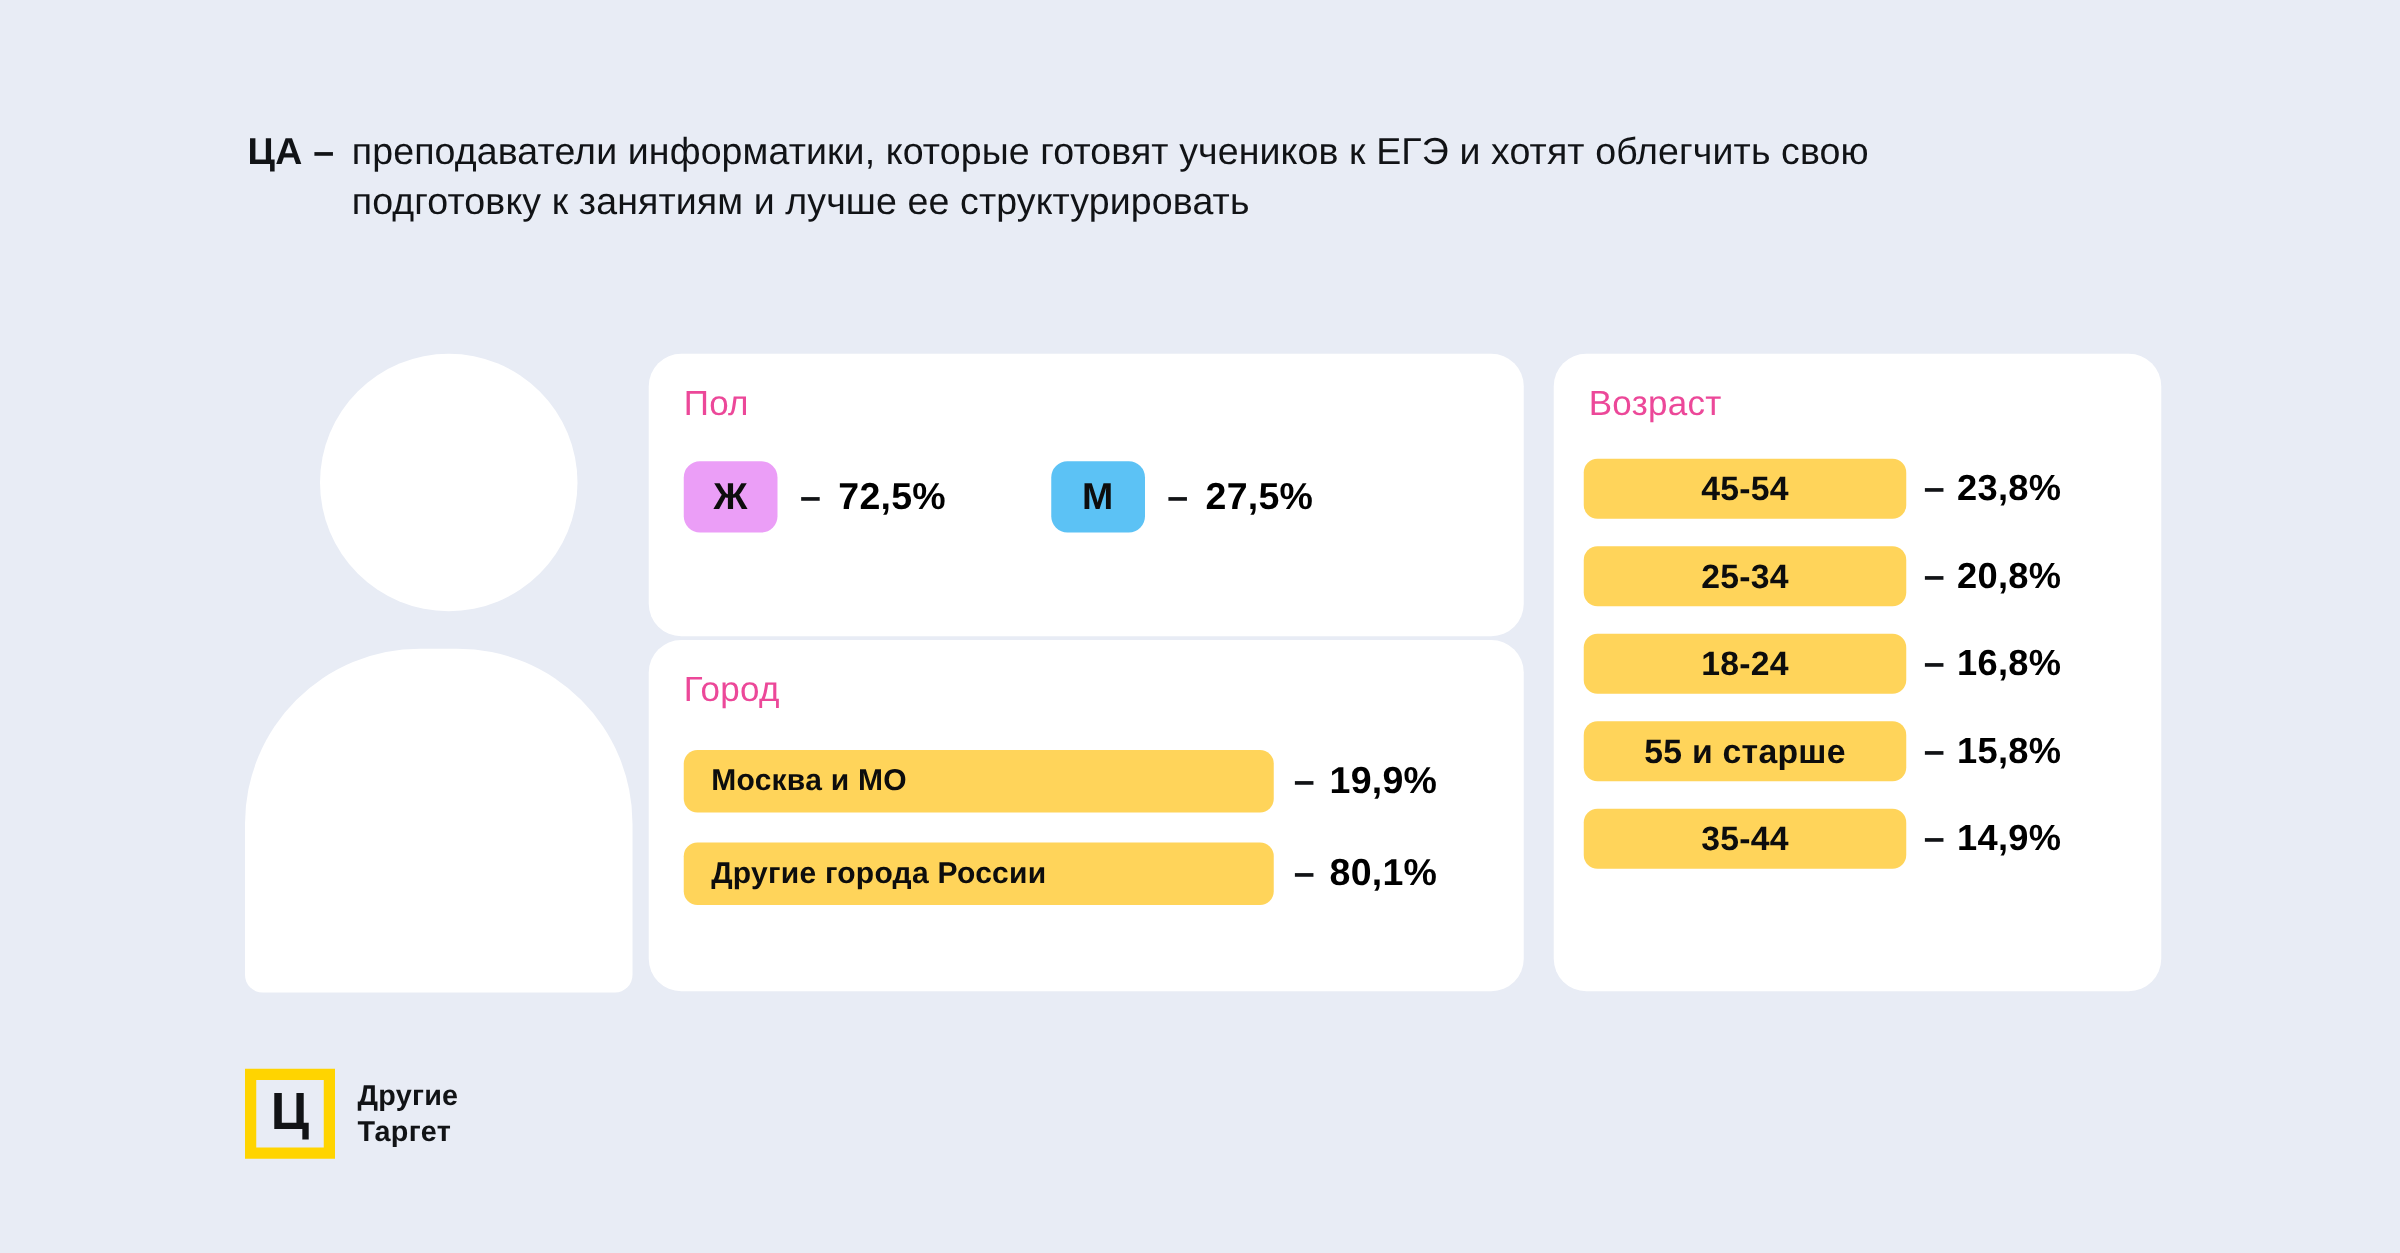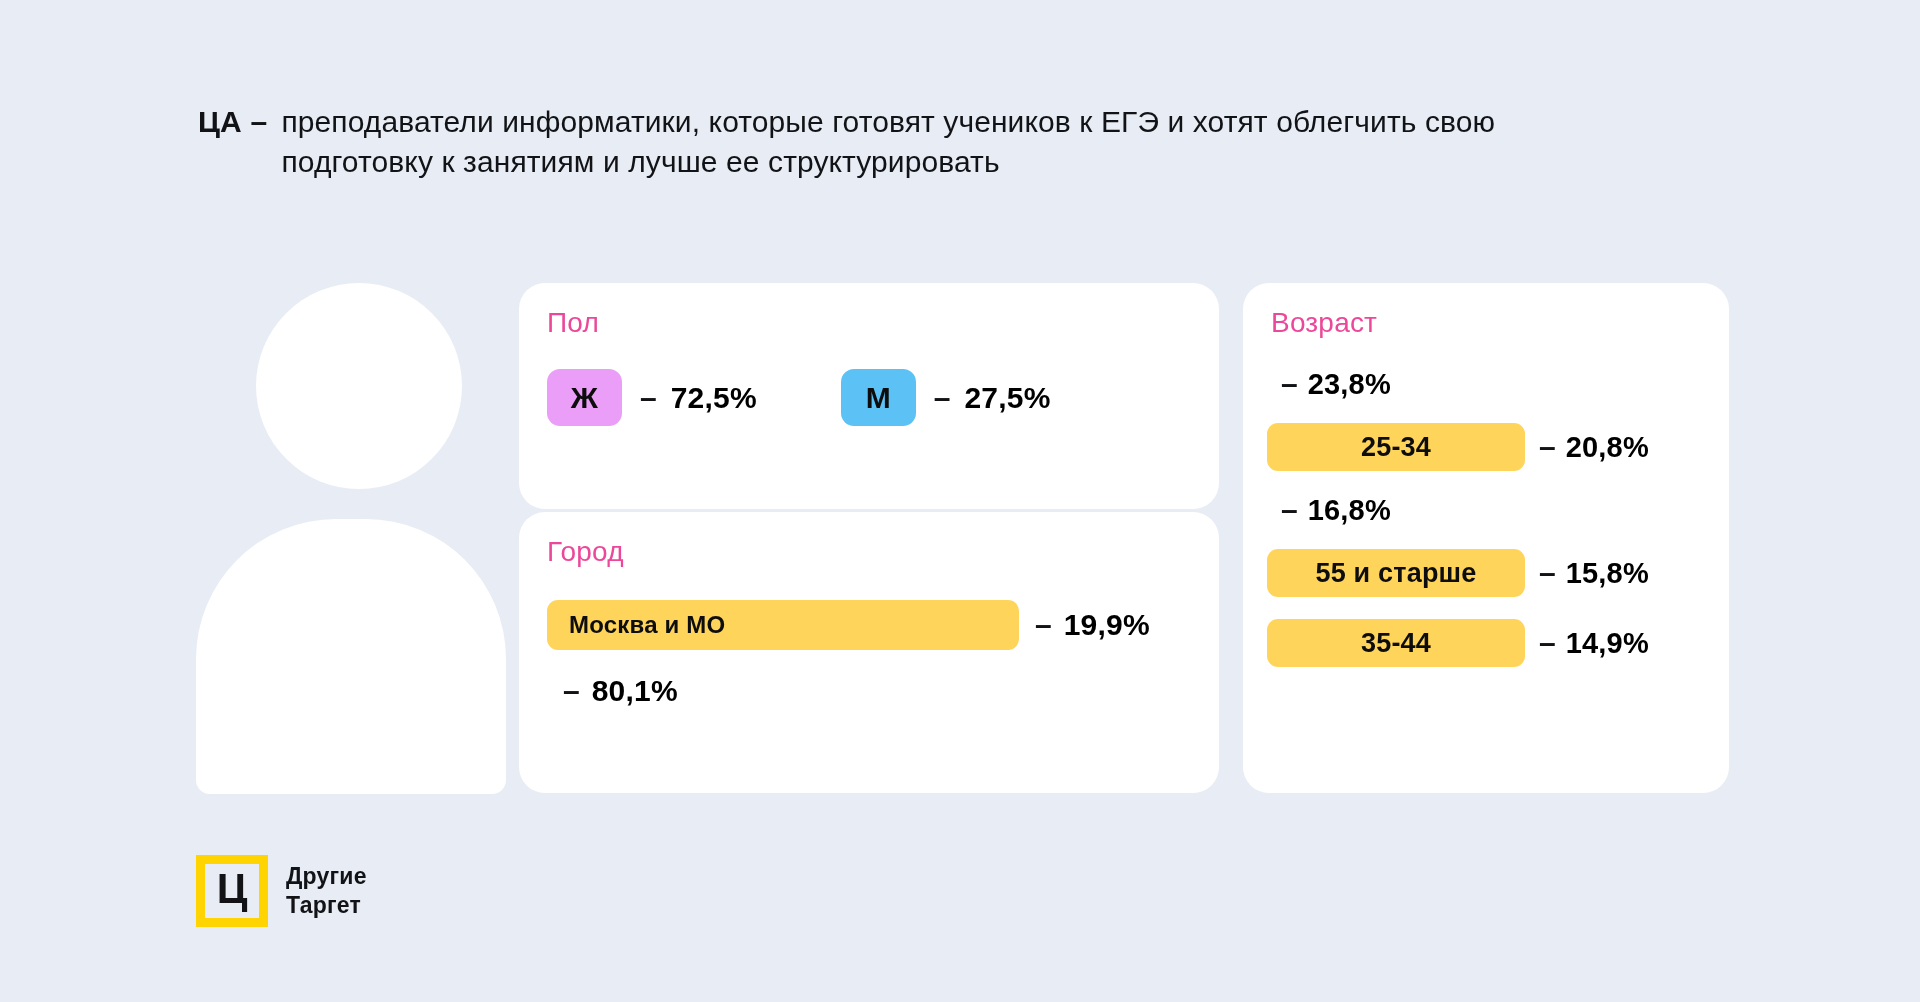--- a/index.html
+++ b/index.html
@@ -241,43 +241,46 @@
   <div class="card-title">Город</div>
   <div class="city-rows">
 
     <div class="row">
       <span class="pill pill-city" id="pill-city-0" style="background: rgb(255, 212, 90);">Москва и МО</span>
       <span class="dash">–</span>
       <span class="value">19,9%</span>
     </div>
 
     <div class="row">
+      <span class="pill pill-city" id="pill-city-1" style="background: rgb(255, 212, 90);">Другие города России</span>
       <span class="dash">–</span>
       <span class="value">80,1%</span>
     </div>
 
   </div>
 </div>
 
 <div class="card card-age">
   <div class="card-title">Возраст</div>
   <div class="age-rows">
 
     <div class="row">
+      <span class="pill pill-age" id="pill-age-0" style="background: rgb(255, 212, 90);">45-54</span>
       <span class="dash">–</span>
       <span class="value">23,8%</span>
     </div>
 
     <div class="row">
       <span class="pill pill-age" id="pill-age-1" style="background: rgb(255, 212, 90);">25-34</span>
       <span class="dash">–</span>
       <span class="value">20,8%</span>
     </div>
 
     <div class="row">
+      <span class="pill pill-age" id="pill-age-2" style="background: rgb(255, 212, 90);">18-24</span>
       <span class="dash">–</span>
       <span class="value">16,8%</span>
     </div>
 
     <div class="row">
       <span class="pill pill-age" id="pill-age-3" style="background: rgb(255, 212, 90);">55 и старше</span>
       <span class="dash">–</span>
       <span class="value">15,8%</span>
     </div>
 

